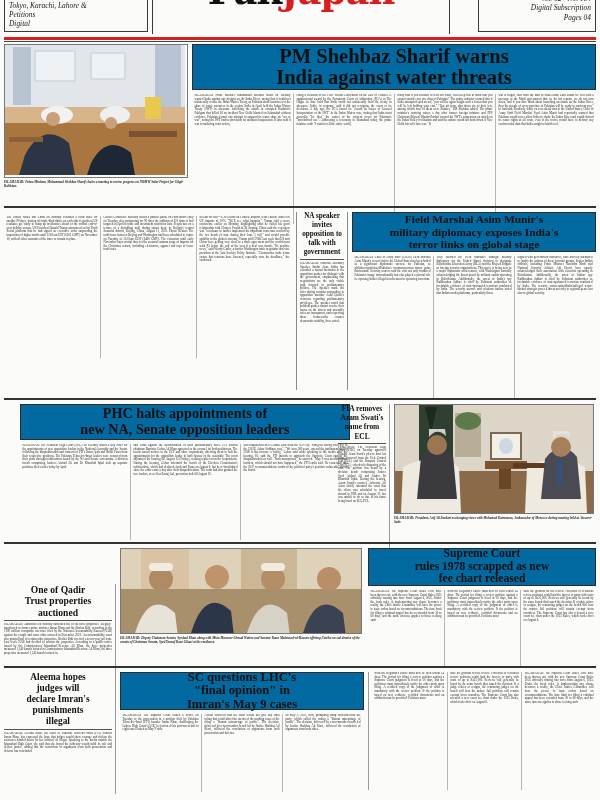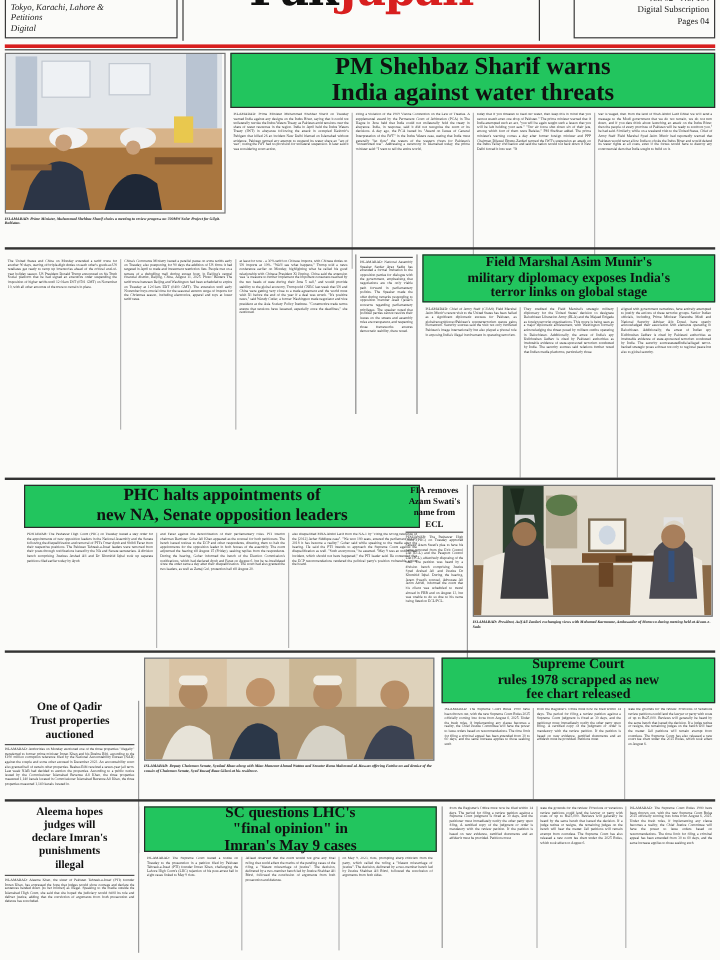--- a/index.html
+++ b/index.html
@@ -17,24 +17,24 @@
              text-align:center;overflow:hidden;}
   .mh-title{font-family:"DejaVu Serif", serif;font-weight:bold;
             font-size:37px;line-height:30px;letter-spacing:-1px;}
   .mh-pak{color:#111;}
   .mh-japan{color:#d81f1f;}
   .mh-times{font-family:"DejaVu Serif", serif;font-weight:bold;font-size:25px;
             line-height:26px;color:#111;letter-spacing:0px;}
   .mh-right{position:absolute;right:4px;top:-8px;width:118px;height:40px;
             border:1px solid #3a3a3a;padding:1px 4px;box-sizing:border-box;
             text-align:right;}
-  .mh-right div{font-size:7.4px;line-height:9.4px;color:#1a1a1a;}
+  .mh-right div{font-style:italic;font-size:7.4px;line-height:9.4px;color:#1a1a1a;}
   .redrule{height:3px;background:#d81f1f;margin:1px 4px 0 4px;}
   .thinrule{height:1px;background:#444;margin:1px 4px 0 4px;}
-  .hl-box{border:1px solid #2c2c2c;text-align:center;padding:3px 4px;box-sizing:border-box;background:#22c55e;}
+  .hl-box{border:1px solid #2c2c2c;text-align:center;padding:3px 4px;box-sizing:border-box;background:#0369a1;}
   .hl{font-family:"Liberation Serif", serif;font-weight:bold;color:#111;}
   .body-txt{font-size:3.05px;line-height:3.6px;text-align:justify;color:#2a2a2a;
             word-spacing:0px;hyphens:auto;overflow:hidden;}
   .cap{font-size:3.3px;line-height:4.2px;font-style:italic;font-weight:bold;color:#1a1a1a;}
   .hrule{height:1px;background:#555;}
   .hrule2{height:2px;background:#333;}
 
   .photo{background:#c9cfd6;position:relative;overflow:hidden;}
 
   
@@ -150,20 +150,25 @@
       <div class="colwrap" style="margin-top:4px;">
         <div class="c body-txt" style="width:96px;height:142px">The United States and China on Monday extended a tariff truce for another 90 days, staving off triple-digit duties on each other's goods as US retaliates get ready to ramp up inventories ahead of the critical end-of-year holiday season. US President Donald Trump announced on his Truth Social platform that he had signed an executive order suspending the imposition of higher tariffs until 12:01am EST (0501 GMT) on November 10, with all other amounts of the truce to remain in place.</div>
         <div class="c body-txt" style="width:96px;height:142px">China's Commerce Ministry issued a parallel pause on extra tariffs early on Tuesday, also postponing for 90 days the addition of US firms it had targeted in April to trade and investment restriction lists. People met on a terrace of a dwindling mall during sunset hour, in Beijing's central financial district, Beijing, China, August 11, 2025. Photo: Reuters The tariff truce between Beijing and Washington had been scheduled to expire on Tuesday at 12:01am
 
 EDT (0400 GMT). The extension until early November buys crucial time for the seasonal autumn surge of imports for the Christmas season, including electronics, apparel and toys at lower tariff rates.</div>
         <div class="c body-txt" style="width:96px;height:142px">at least for now - a 30% tariff on Chinese imports, with Chinese duties on US imports at 10%. "We'll see what happens," Trump told a news conference earlier on Monday, highlighting what he called his good relationship with Chinese President Xi Jinping. China said the extension was "a measure to further implement the important consensus reached by the two heads of state during their June 5 call," and would provide stability to the global economy, Trump told CNBC last week that US and China were getting very close to a trade agreement and the world must wish Xi before the end of the year if a deal was struck. "It's positive news," said Wendy Cutler, a former Washington trade negotiator and vice president at the Asia Society Policy Institute. "Constructive trade terms ensure that tensions have lessened, especially once the deadlines," she cautioned.</div>
       </div>
     </div>
 
     <div class="b2-mid" style="border-left:1px solid #8a8a8a;border-right:1px solid #8a8a8a;padding:0 3px;box-sizing:border-box;">
+      <div class="hl" style="font-size:7.2px;line-height:9px;text-align:center;white-space:pre-line">NA speaker
+invites
+opposition to
+talk with
+government</div>
       <div class="hrule" style="margin:2px 0"></div>
       <div class="body-txt" style="height:128px">ISLAMABAD: National Assembly Speaker Sardar Ayaz Sadiq has extended a formal invitation to the opposition parties for dialogue with the government, emphasising that negotiations are the only viable path forward in parliamentary politics. The Speaker made the offer during remarks responding to opposition member Asad Qaiser's concerns regarding parliamentary privileges. The speaker noted that political parties cannot resolve their issues on the streets and assembly rules are transparent, and respecting those frameworks ensures democratic stability, there noted.</div>
     </div>
 
     <div class="b2-right">
       <div class="hl-box" style="height:40px;display:flex;align-items:center;justify-content:center;">
         <div class="hl" style="font-size:11.4px;line-height:12.6px;white-space:pre-line">Field Marshal Asim Munir's
 military diplomacy exposes India's
 terror links on global stage</div>
       </div>

